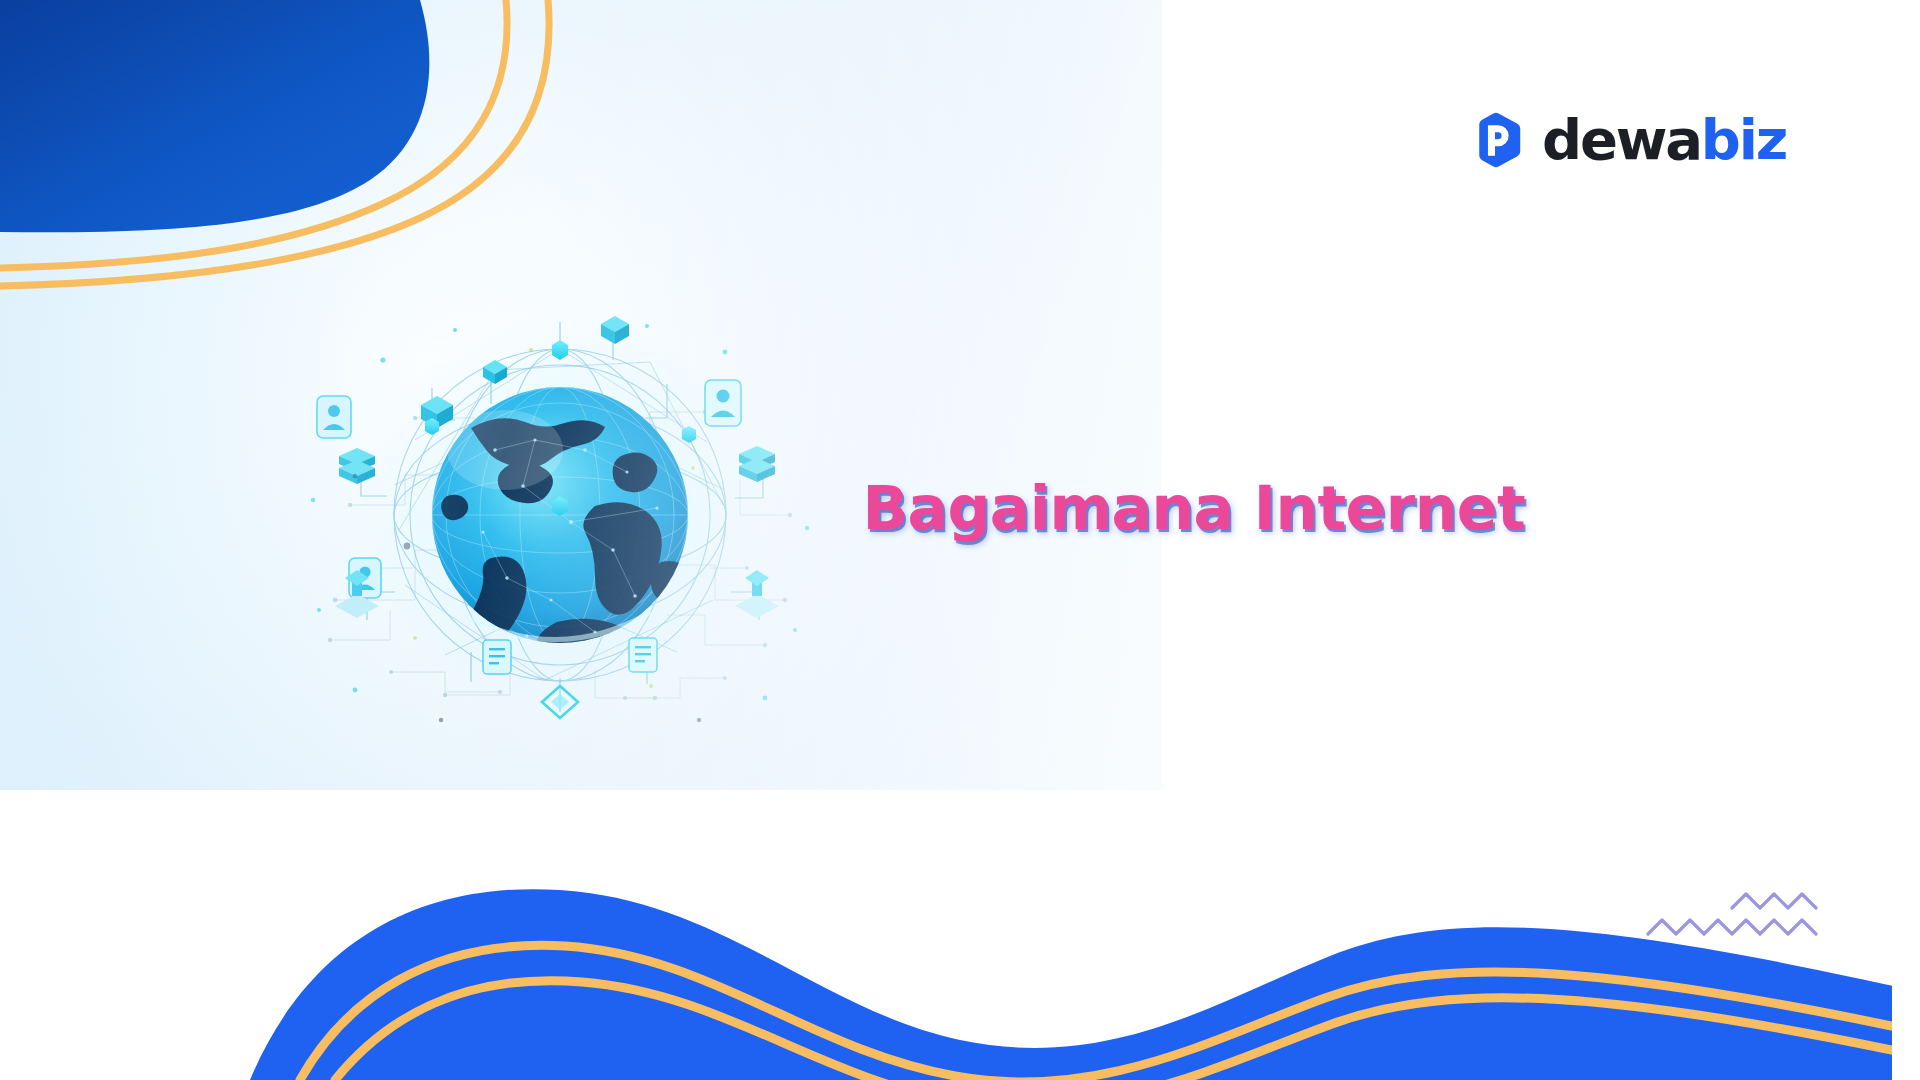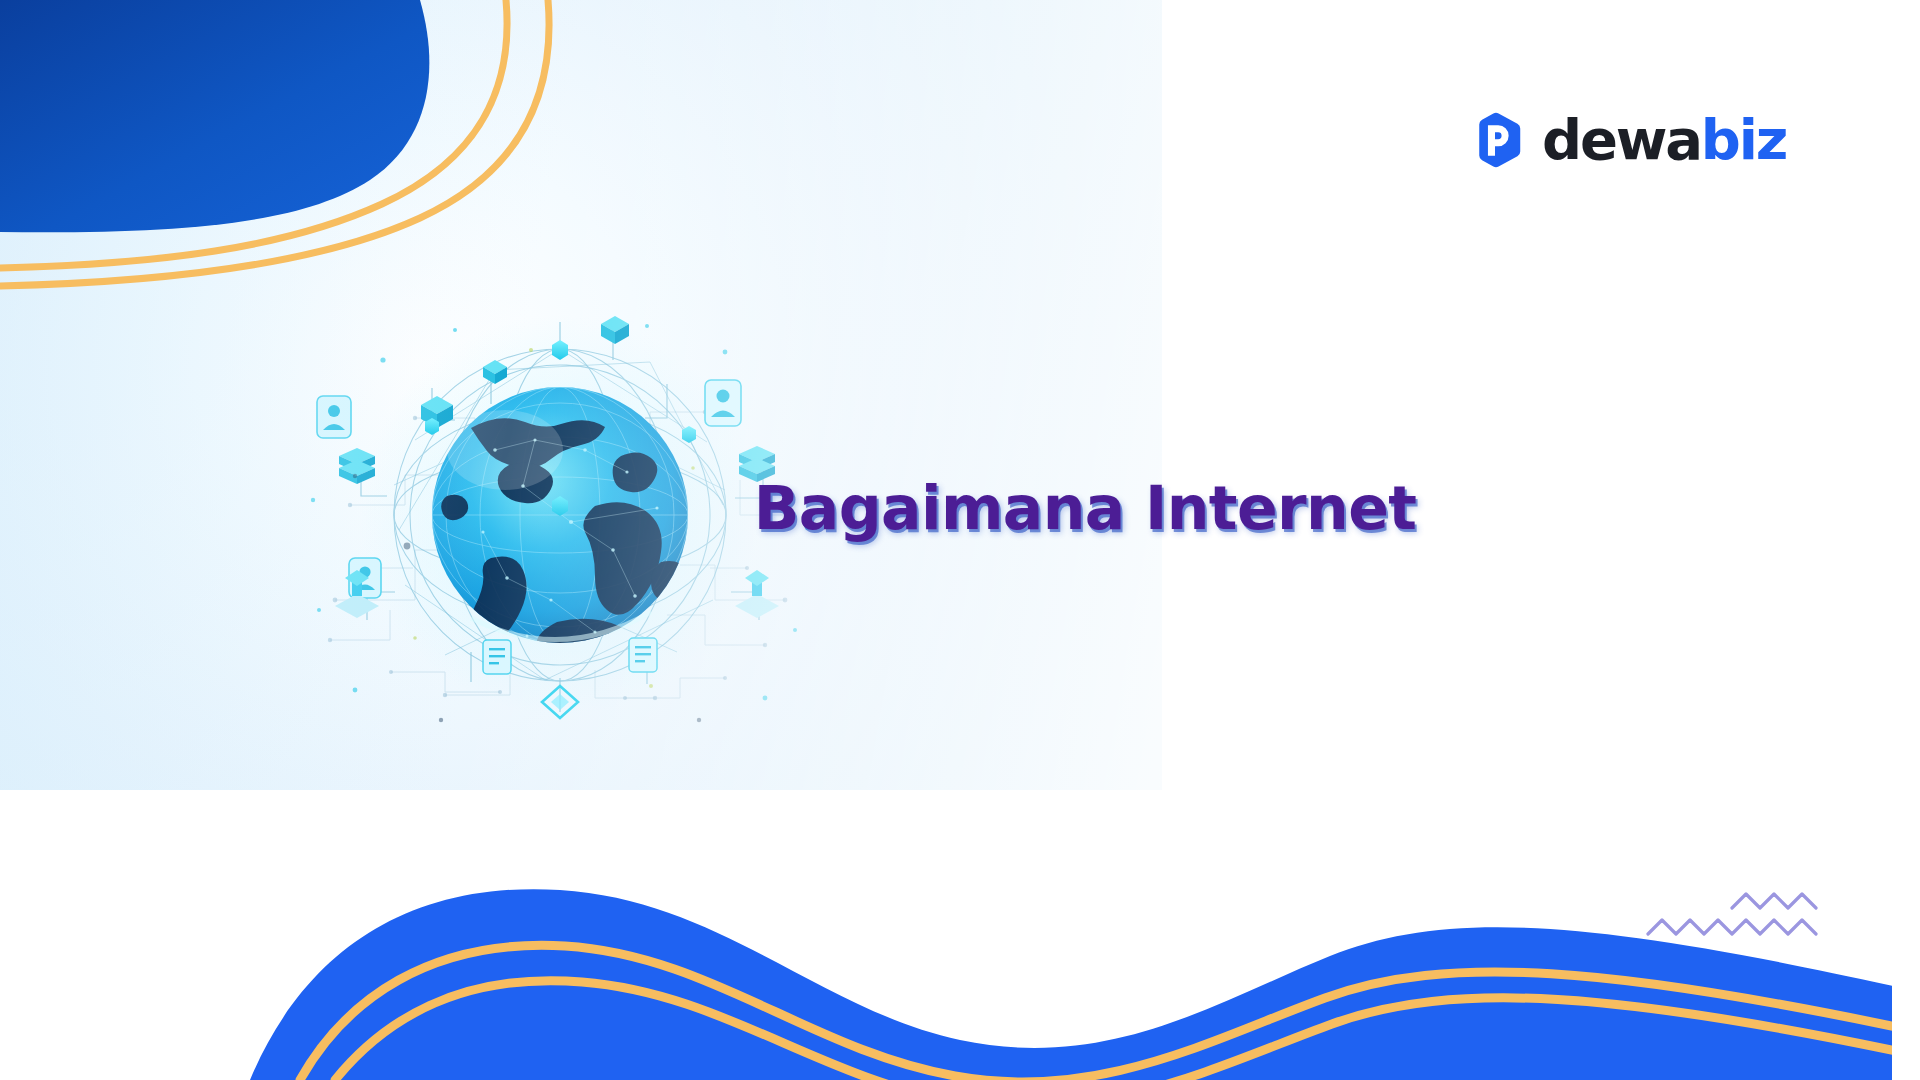--- a/index.html
+++ b/index.html
@@ -81,27 +81,27 @@
   }
   .logo-text .t-dewa{ color:#1c1f26; }
   .logo-text .t-biz{ color:#1f62f2; }
 
   
   .headline{
     position:absolute;
     left:1085px; top:470px;
     transform:translateX(-50%);
     width:880px;
-    text-align:center;
+    text-align:right;
     font-family:"DejaVu Sans", sans-serif;
     font-weight:700;
     font-size:60px;
     line-height:1.28;
     letter-spacing:-0.6px;
-    color:#4c1d95;
+    color:#ec4899;
     text-shadow:
       2px 3px 0px rgba(26,70,190,.55),
       3px 4px 6px rgba(26,70,190,.30);
   }
   .headline .hl-line{ display:block; white-space:nowrap; }
 </style>
 </head>
 <body>
 
 <div id="slide">

